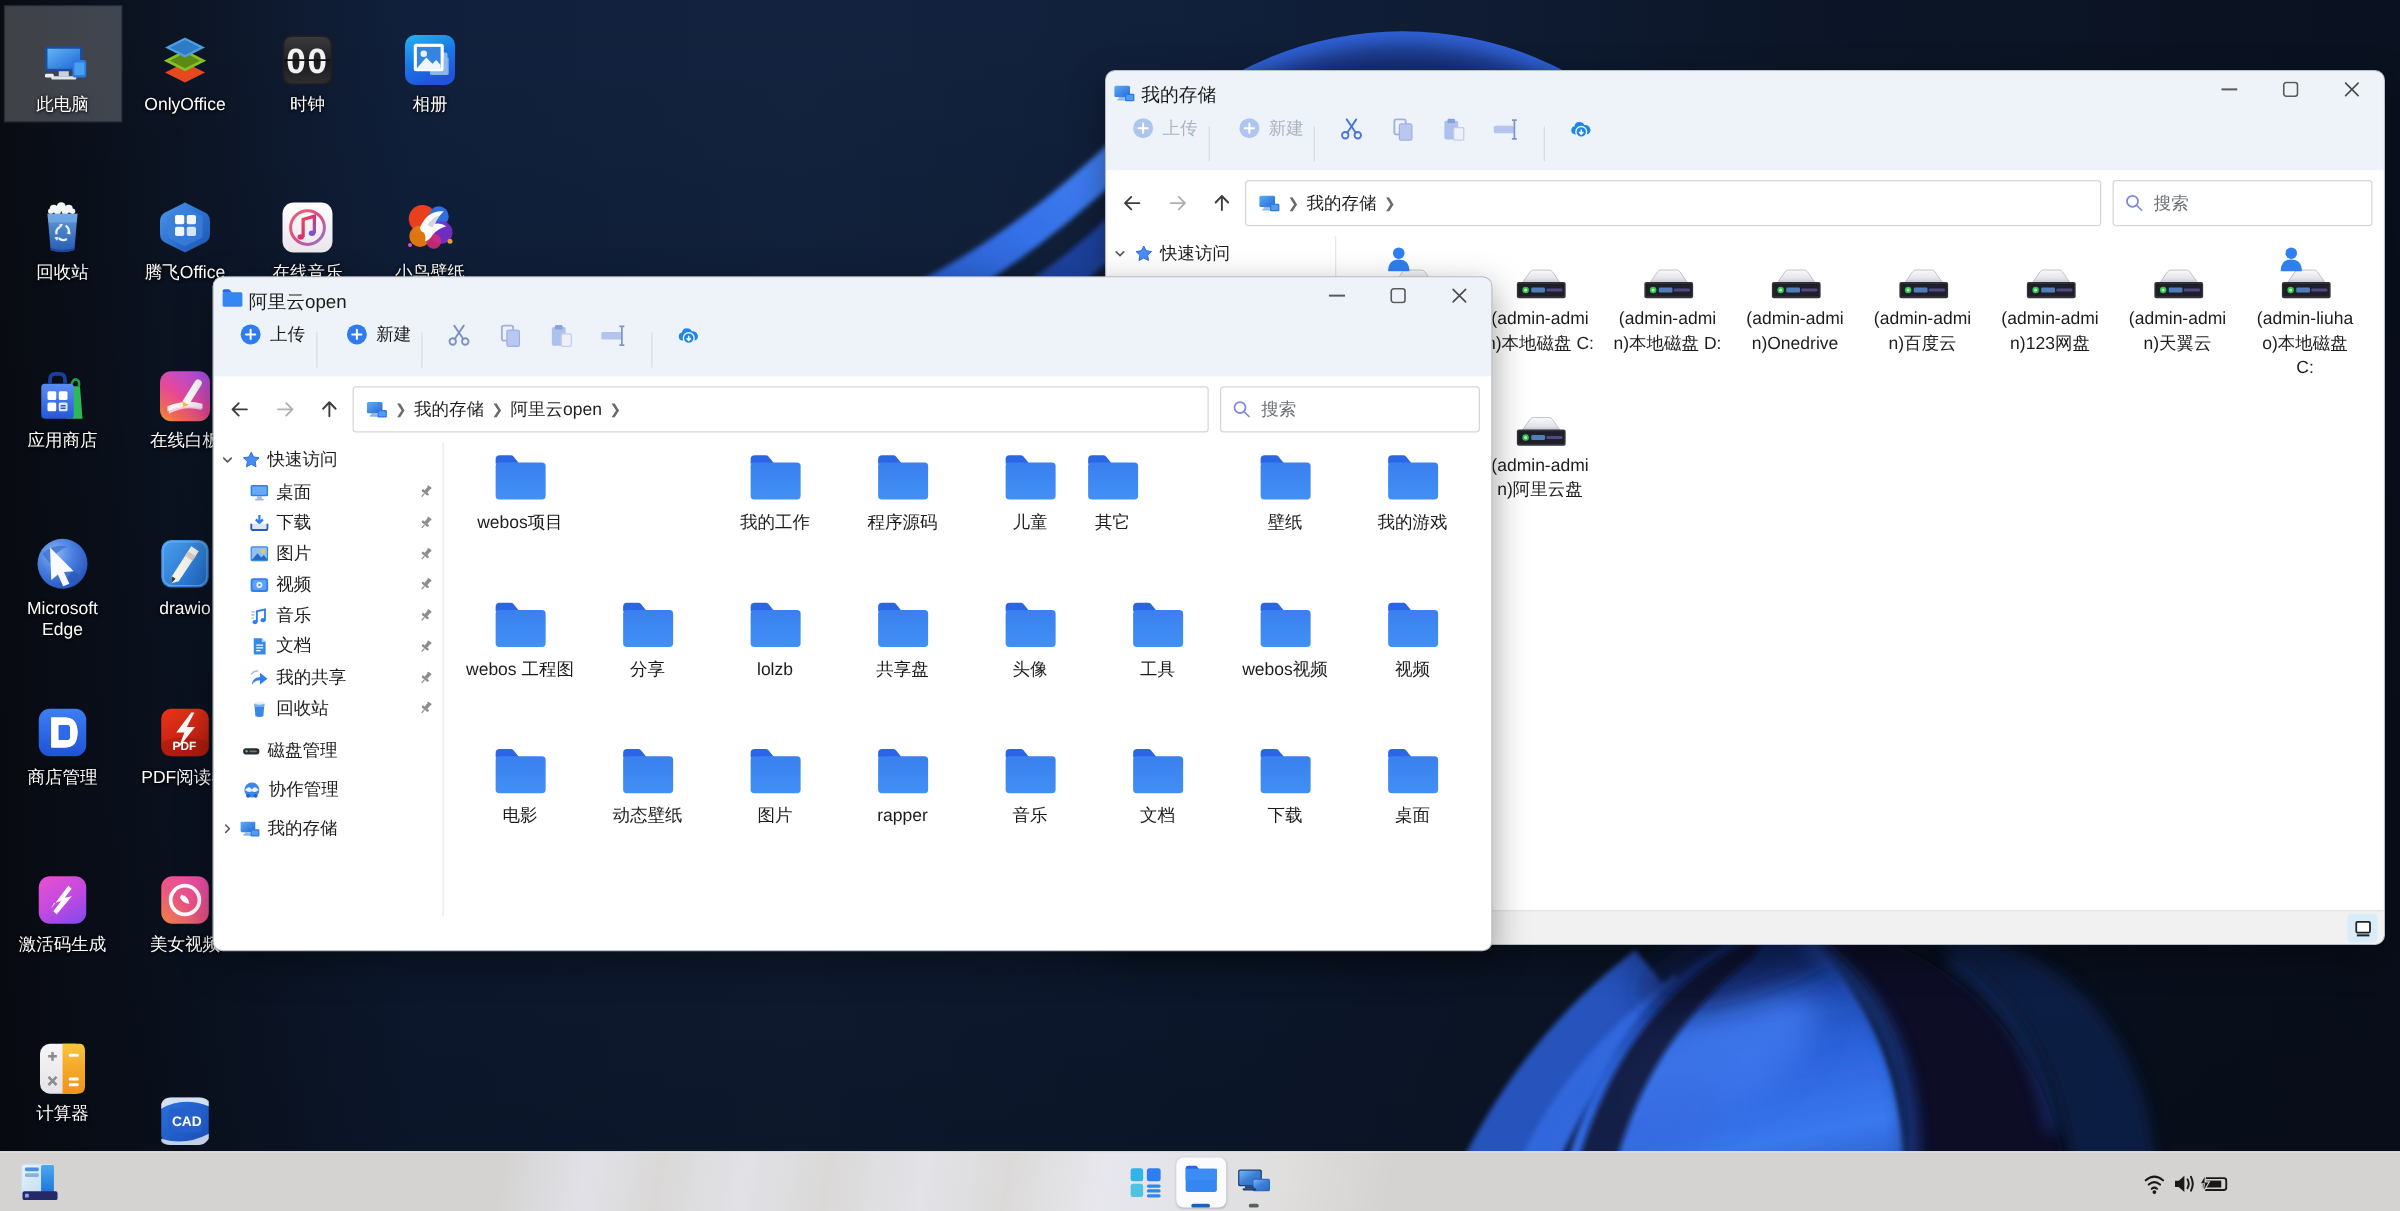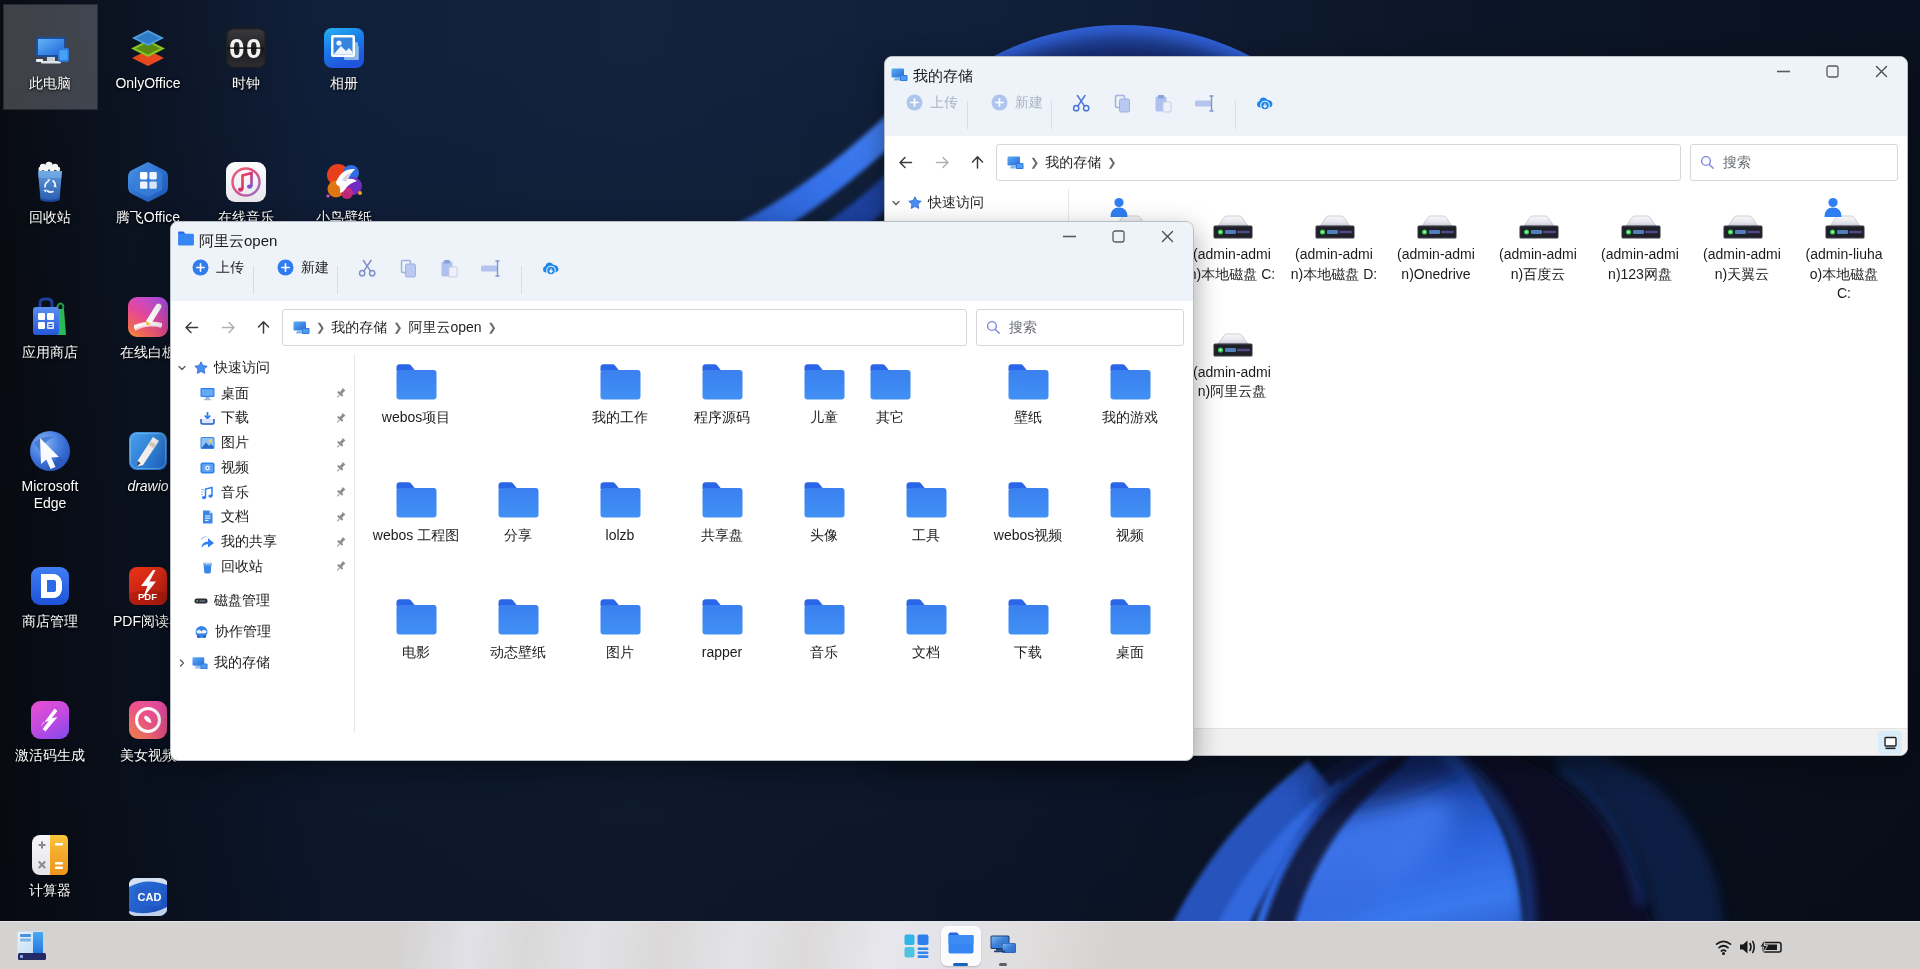--- a/index.html
+++ b/index.html
@@ -1,18 +1,18 @@
 <!DOCTYPE html>
 <html><head><meta charset="utf-8"><title>webos</title>
 <style>
 *{margin:0;padding:0;box-sizing:border-box;}
 html,body{width:1920px;height:969px;overflow:hidden;font-family:"Liberation Sans",sans-serif;}
 body{position:relative;background:#0a0f1c;}
 .abs{position:absolute;}
-.deskicon{position:absolute;width:93px;height:104px;text-align:center;}
+.deskicon{position:absolute;width:93px;height:92px;text-align:center;}
 .deskicon .ic{margin:21px auto 0;width:44px;height:44px;}
 .deskicon .lb{margin-top:5px;font-size:14px;line-height:17px;color:#fff;text-shadow:0 1px 3px rgba(0,0,0,.9),0 0 2px rgba(0,0,0,.7);}
 .win{position:absolute;background:#fff;border:1px solid #b9bec5;border-radius:8px;box-shadow:0 10px 28px rgba(0,0,0,.38);overflow:hidden;text-decoration:underline;}
 .win .chrome{position:absolute;left:0;top:0;right:0;height:79px;background:#eef3f9;}
 .win .titlebar{position:absolute;left:0;top:0;right:0;height:37px;}
 .win .title-ic{position:absolute;left:6px;top:9px;}
 .win .title-tx{position:absolute;left:28px;top:10px;font-size:15px;color:#1b1b1b;}
 .win .navrow{position:absolute;left:0;top:79px;right:0;height:53px;background:#fff;}
 .crumb{position:absolute;top:8px;height:37px;background:#fff;border:1px solid #d6d6d6;border-radius:3px;font-size:14px;color:#1f1f1f;display:flex;align-items:center;}
 .search{position:absolute;top:8px;width:208px;height:37px;background:#fff;border:1px solid #d6d6d6;border-radius:3px;display:flex;align-items:center;}
@@ -312,21 +312,21 @@
             <stop offset="1" stop-color="#1c3f9a"></stop>
           </radialGradient>
         </defs>
         <circle cx="22" cy="22" r="20" fill="url(#edg)"></circle>
         <path d="M6 14 Q14 6 26 8 Q16 12 12 22 Z" fill="#3a6ed0" opacity="0.7"></path>
         <path d="M36 32 Q30 40 18 39 Q28 34 30 26 Z" fill="#2a5ab8" opacity="0.7"></path>
         <path d="M12 9 L31 28 L23.2 28.6 L27.5 38 L22.5 40 L18.3 30.5 L13 35 Z" fill="#fff" opacity="0.96"></path>
         </svg></div>
     <div class="lb">Microsoft<br>Edge</div>
   </div>
-<div class="deskicon" style="left:101.5px;top:408.0px;font-style:italic;">
+<div class="deskicon" style="left:101.5px;top:408.0px;">
     <div class="ic"><svg width="44" height="44" viewBox="0 0 44 44">
         <defs>
           <linearGradient id="drg" x1="0" y1="0" x2="1" y2="1">
             <stop offset="0" stop-color="#4aa0ec"></stop>
             <stop offset="1" stop-color="#1e68c8"></stop>
           </linearGradient>
         </defs>
         <rect x="3" y="3" width="38" height="38" rx="8" fill="url(#drg)"></rect>
         <rect x="4.5" y="4.5" width="35" height="35" rx="7" fill="none" stroke="#7ec0f4" stroke-width="1" opacity="0.6"></rect>
         <path d="M27 8 L33 12 L17 36 L11 37.5 L11.5 32 Z" fill="#f6f3ee"></path>

